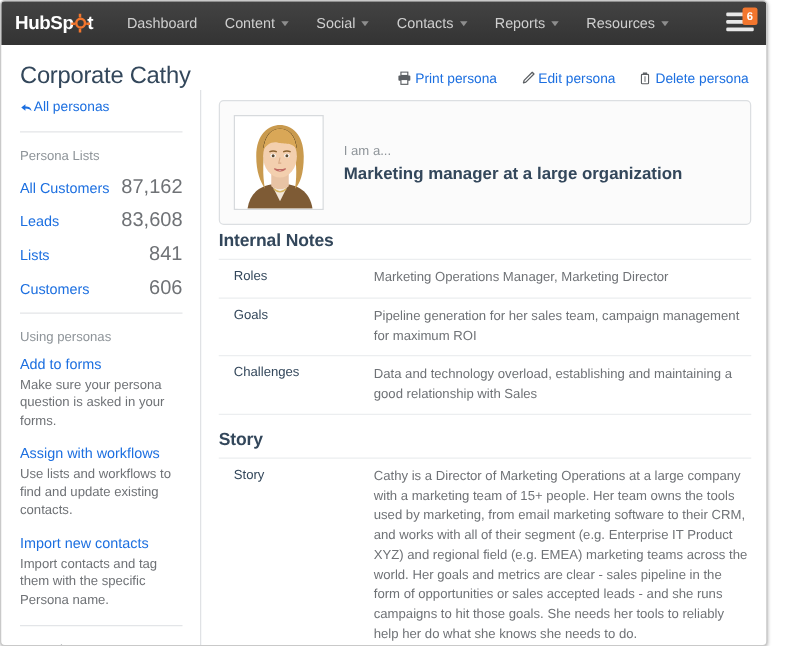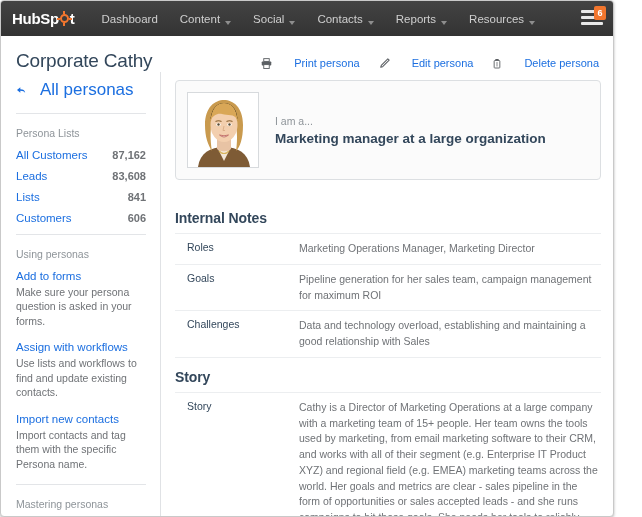--- a/index.html
+++ b/index.html
@@ -64,21 +64,21 @@
     background: #f2762e;
   }
   .logo .sprocket .s1 { width: 2px; height: 3px; left: 4.5px; top: -2px; }
   .logo .sprocket .s2 { width: 2px; height: 3px; left: 4.5px; top: 10px; }
   .logo .sprocket .s3 { width: 3px; height: 2px; left: -2px; top: 4.5px; }
   .logo .sprocket .s4 { width: 3px; height: 2px; left: 10px; top: 4.5px; }
 
   .navlist { display: flex; align-items: center; gap: 0px; }
   .navitem {
     display: flex;
-    align-items: flex-end;
+    align-items: center;
     gap: 5px;
     color: #cfcfcf;
     font-size: 11.5px;
     padding: 9px 11px;
     cursor: pointer;
     white-space: nowrap;
   }
   .caret {
     width: 0; height: 0;
     border-left: 3.5px solid transparent;
@@ -136,22 +136,22 @@
     letter-spacing: -0.2px;
   }
   #header-actions {
     display: flex;
     align-items: center;
     gap: 19px;
     padding-top: 7px;
   }
   .action-link {
     display: flex;
-    align-items: flex-end;
-    gap: 22px;
+    align-items: flex-start;
+    gap: 3px;
     color: #1c6fe0;
     font-size: 11px;
     cursor: pointer;
     white-space: nowrap;
   }
   .action-link svg { flex: 0 0 auto; }
 
   
   #body-wrap {
     display: flex;
@@ -162,23 +162,23 @@
   
   #sidebar {
     width: 160px;
     flex: 0 0 160px;
     border-right: 1px solid #e0e2e5;
     padding: 8px 14px 0 15px;
   }
   #back-link {
     display: flex;
     align-items: center;
-    gap: 14px;
+    gap: 1px;
     color: #1c6fe0;
-    font-size: 17px;
+    font-size: 11px;
     cursor: pointer;
     margin-bottom: 13px;
   }
 
   .side-divider {
     height: 1px;
     background: #e3e5e8;
     margin: 0 0 13px 0;
   }
   .side-heading {
@@ -187,21 +187,21 @@
     margin-bottom: 10px;
   }
   .list-row {
     display: flex;
     justify-content: space-between;
     align-items: baseline;
     margin-bottom: 9px;
     font-size: 11.5px;
   }
   .list-row .name { color: #1c6fe0; cursor: pointer; }
-  .list-row .count { color: #6f7276; font-size: 11px; font-weight: bold; }
+  .list-row .count { color: #6f7276; font-size: 16px; }
 
   .help-block { margin-bottom: 13px; }
   .help-title {
     color: #1c6fe0;
     font-size: 11.5px;
     cursor: pointer;
     margin-bottom: 3px;
   }
   .help-desc {
     color: #6f7276;
@@ -217,21 +217,21 @@
   }
 
   #persona-card {
     border: 1px solid #dcdfe2;
     border-radius: 4px;
     background: #fbfbfb;
     padding: 11px;
     display: flex;
     align-items: center;
     gap: 16px;
-    margin-bottom: 30px;
+    margin-bottom: 4px;
   }
   #persona-photo-frame {
     width: 72px;
     height: 76px;
     flex: 0 0 72px;
     background: #ffffff;
     border: 1px solid #d7dadd;
     padding: 2px;
     position: relative;
     overflow: hidden;

